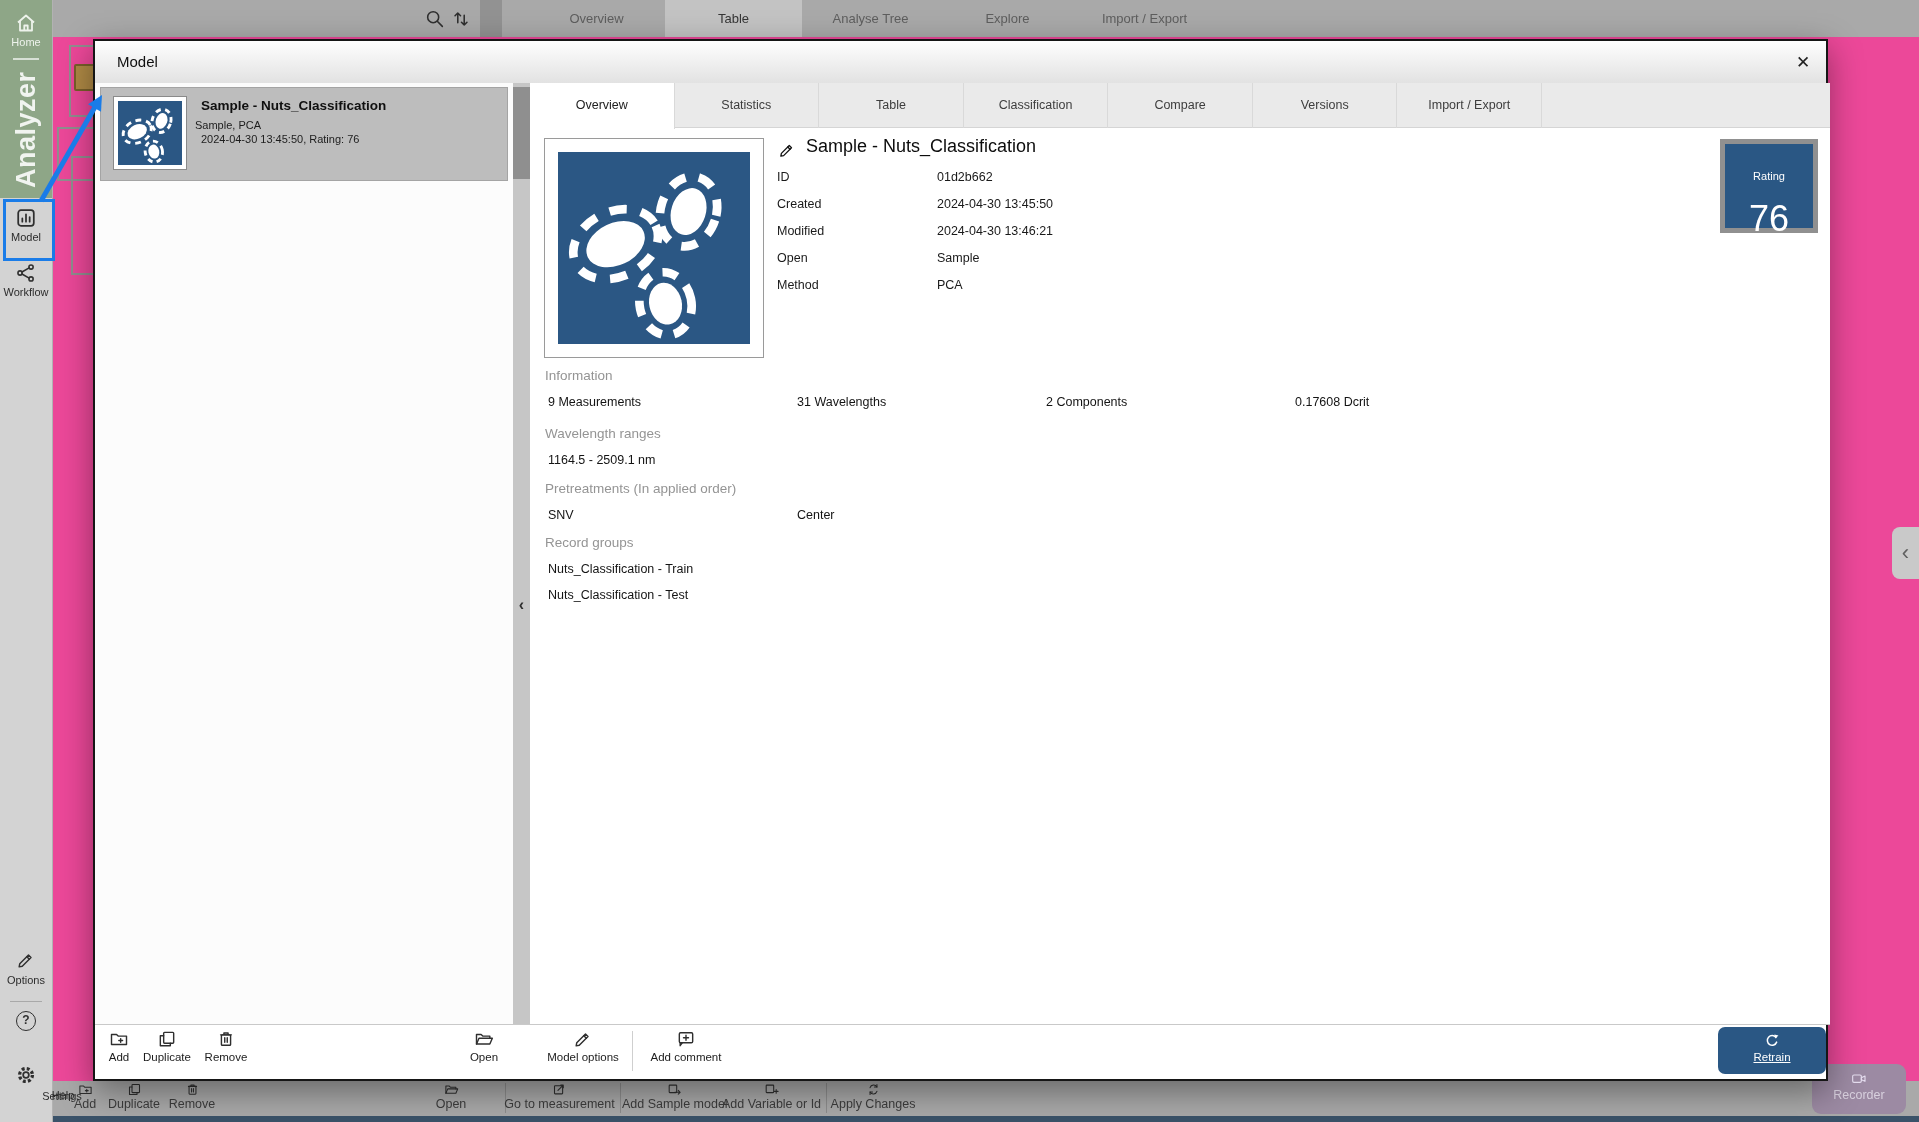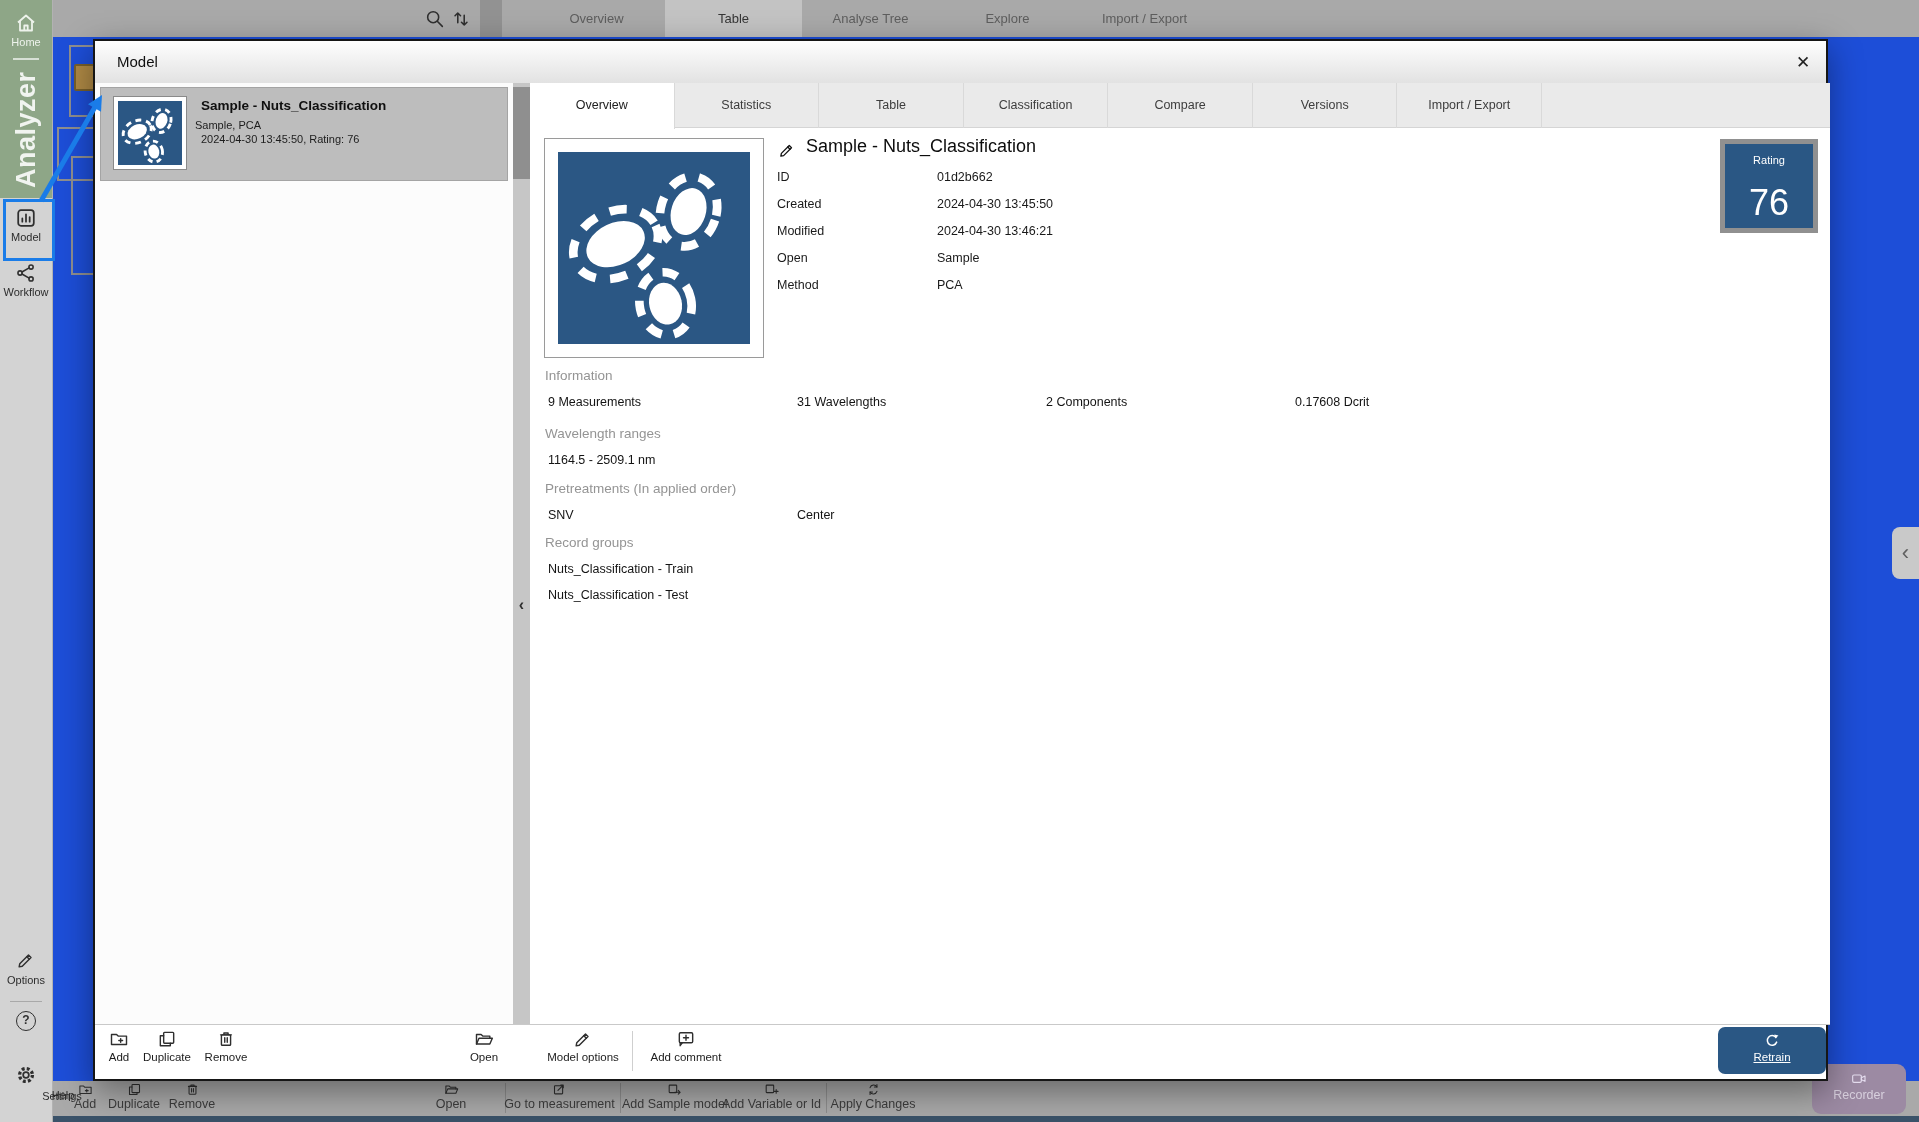--- a/index.html
+++ b/index.html
@@ -1,18 +1,18 @@
 <!DOCTYPE html>
 <html><head>
 <meta charset="utf-8">
 <style>
   html,body{margin:0;padding:0;background:#9a9a9a;}
   #screen{
     position:relative;width:1919px;height:1122px;overflow:hidden;
-    background:#1d4ed8;
+    background:#ec4899;
     font-family:"Liberation Sans","DejaVu Sans",sans-serif;
     -webkit-font-smoothing:antialiased;color:#1a1a1a;
   }
   .abs{position:absolute;}
   svg{display:block;}
   .ico{stroke:#2f2f2f;fill:none;stroke-width:1.7;stroke-linecap:round;stroke-linejoin:round;}
 
   
   .topbar{left:52px;top:0;width:1867px;height:37px;background:#a9a9a9;}
   .top-tab{position:absolute;top:0;height:37px;width:137px;line-height:37px;text-align:center;
@@ -75,21 +75,21 @@
   .r-tabs{position:absolute;left:0;top:0;width:1012px;height:45px;display:flex;}
   .r-tab{flex:1;height:45px;line-height:45px;text-align:center;font-size:12.5px;color:#3d3d3d;
          border-right:1px solid #d9d9d9;box-sizing:border-box;}
   .r-tab.active{background:#fff;height:46px;color:#222;}
 
   .thumb-box{position:absolute;left:14px;top:55px;width:192px;height:192px;background:#fff;padding:13px;border:1px solid #9a9a9a;}
   .ov-title{position:absolute;left:276px;top:53px;font-size:18px;color:#0c0c0c;}
   .det-label{position:absolute;left:247px;font-size:12.5px;color:#1a1a1a;}
   .det-value{position:absolute;left:407px;font-size:12.5px;color:#1a1a1a;}
   .rating{position:absolute;left:1190px;top:56px;width:88px;height:84px;background:#2a5784;border:5px solid #909090;text-align:center;}
-  .rating .r-lbl{margin-top:10px;font-size:11px;color:#fff;}
+  .rating .r-lbl{margin-top:26px;font-size:11px;color:#fff;}
   .rating .r-val{margin-top:16px;font-size:36px;color:#fff;}
   .sec-h{position:absolute;left:15px;font-size:13.5px;color:#949494;}
   .sec-v{position:absolute;font-size:12.5px;color:#141414;}
 
   .retrain{position:absolute;left:1188px;top:944px;width:108px;height:47px;background:#2a5784;border-radius:7px;text-align:center;}
   .retrain .lbl{font-size:11.5px;color:#fff;margin-top:1px;text-decoration:underline;}
 
   
   .anno{left:0;top:0;z-index:30;pointer-events:none;}
 </style>

